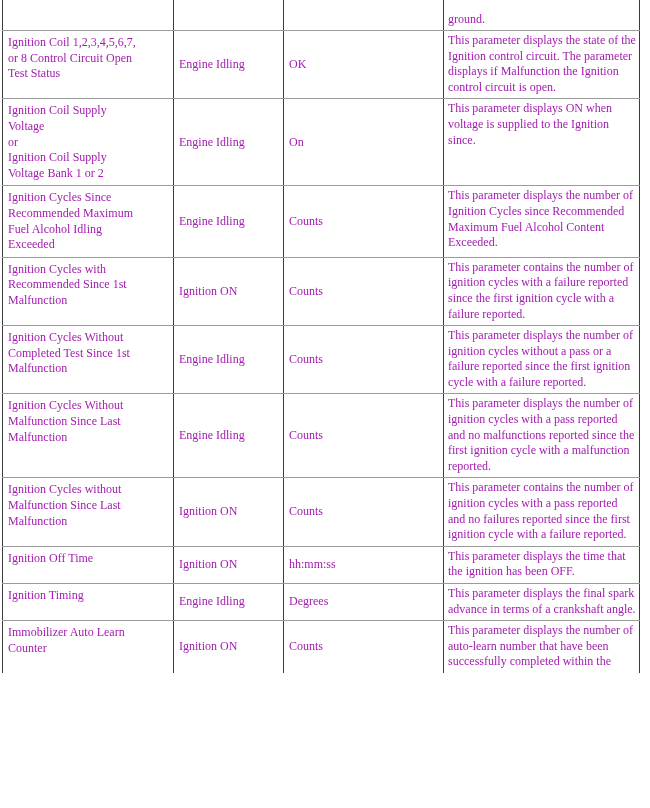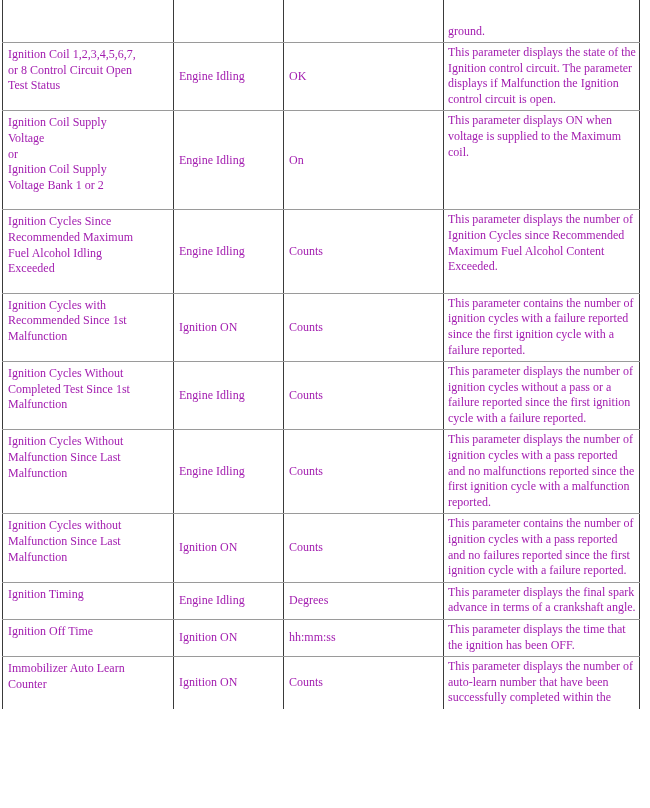--- a/index.html
+++ b/index.html
@@ -36,21 +36,21 @@
     border-left: 1px solid #3a3a3a;
     border-right: 1px solid #3a3a3a;
     color: #a21caf;
     font-size: 12px;
     line-height: 15.6px;
     padding: 0;
     vertical-align: top;
   }
 
   #data-table td.cell-param {
-    padding: 4px 2px 16px 5px;
+    padding: 4px 2px 4px 5px;
   }
   #data-table td.cell-cond,
   #data-table td.cell-units {
     vertical-align: middle;
     padding: 3px 16px 3px 5px;
   }
   #data-table td.cell-desc {
     padding: 2px 3px 3px 4px;
   }
 
@@ -124,21 +124,21 @@
 Ignition Coil Supply
 Voltage Bank 1 or 2</span>
         </td>
         <td class="cell-cond">
           <span class="txt-block">Engine Idling</span>
         </td>
         <td class="cell-units">
           <span class="txt-block">On</span>
         </td>
         <td class="cell-desc">
-          <span class="txt-block">This parameter displays ON when voltage is supplied to the Maximum coil.</span>
+          <span class="txt-block">This parameter displays ON when voltage is supplied to the Ignition since.</span>
         </td>
       </tr>
       <tr>
         <td class="cell-param">
           <span class="txt-block">Ignition Cycles Since
 Recommended Maximum
 Fuel Alcohol Idling
 Exceeded</span>
         </td>
         <td class="cell-cond">
@@ -210,44 +210,44 @@
         </td>
         <td class="cell-units">
           <span class="txt-block">Counts</span>
         </td>
         <td class="cell-desc">
           <span class="txt-block">This parameter contains the number of ignition cycles with a pass reported and no failures reported since the first ignition cycle with a failure reported.</span>
         </td>
       </tr>
       <tr>
         <td class="cell-param">
+          <span class="txt-block">Ignition Off Time</span>
+        </td>
+        <td class="cell-cond">
+          <span class="txt-block">Ignition ON</span>
+        </td>
+        <td class="cell-units">
+          <span class="txt-block">hh:mm:ss</span>
+        </td>
+        <td class="cell-desc">
+          <span class="txt-block">This parameter displays the time that the ignition has been OFF.</span>
+        </td>
+      </tr>
+      <tr>
+        <td class="cell-param">
           <span class="txt-block">Ignition Timing</span>
         </td>
         <td class="cell-cond">
           <span class="txt-block">Engine Idling</span>
         </td>
         <td class="cell-units">
           <span class="txt-block">Degrees</span>
         </td>
         <td class="cell-desc">
           <span class="txt-block">This parameter displays the final spark advance in terms of a crankshaft angle.</span>
-        </td>
-      </tr>
-      <tr>
-        <td class="cell-param">
-          <span class="txt-block">Ignition Off Time</span>
-        </td>
-        <td class="cell-cond">
-          <span class="txt-block">Ignition ON</span>
-        </td>
-        <td class="cell-units">
-          <span class="txt-block">hh:mm:ss</span>
-        </td>
-        <td class="cell-desc">
-          <span class="txt-block">This parameter displays the time that the ignition has been OFF.</span>
         </td>
       </tr>
       <tr class="row-clipped">
         <td class="cell-param">
           <span class="txt-block">Immobilizer Auto Learn
 Counter</span>
         </td>
         <td class="cell-cond">
           <span class="txt-block">Ignition ON</span>
         </td>

